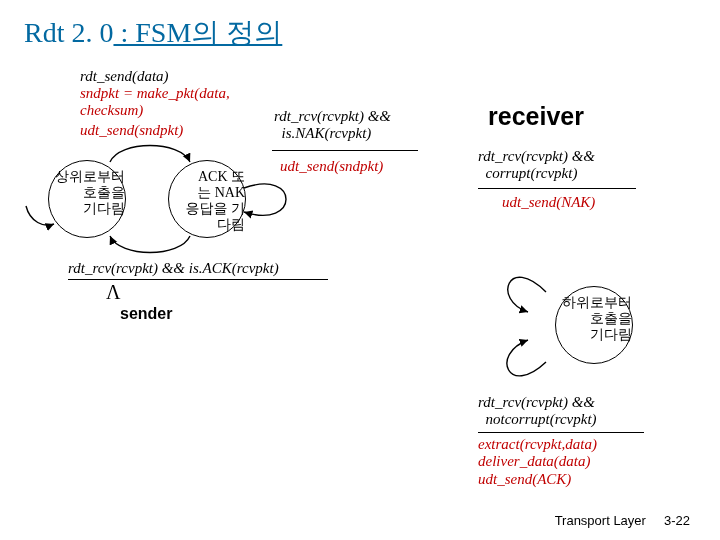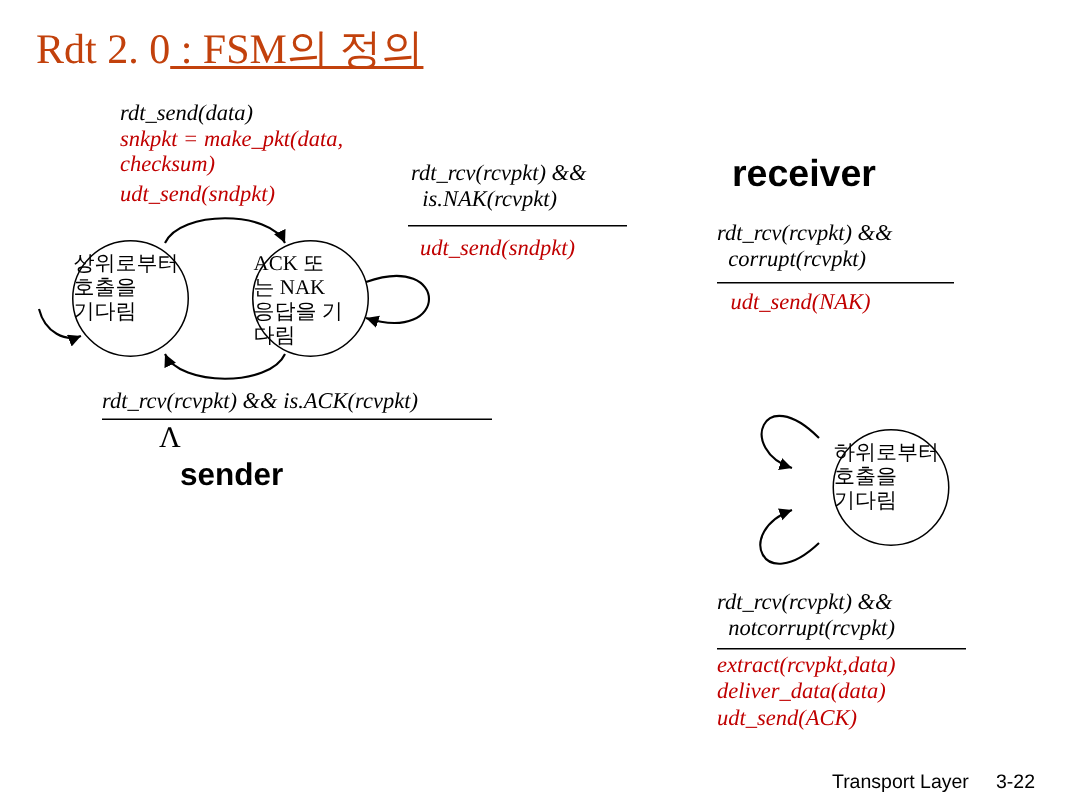--- a/index.html
+++ b/index.html
@@ -10,53 +10,53 @@
     background: #fff;
     font-family: "Times New Roman", serif;
     position: relative;
     overflow: hidden;
   }
   .title {
     position: absolute;
     top: 14px;
     left: 24px;
     font-size: 28px;
-    color: #c2410c;
+    color: #0369a1;
   }
   .title .underline { text-decoration: underline; }
   .receiver-label {
     position: absolute;
     top: 102px;
     left: 488px;
     font-size: 25px;
     font-family: "Arial Black", Arial, sans-serif;
     font-weight: 900;
   }
   .sender-label {
     position: absolute;
     top: 305px;
     left: 120px;
-    font-size: 21px;
+    font-size: 16px;
     font-family: "Arial Black", Arial, sans-serif;
     font-weight: 900;
   }
   .code {
     position: absolute;
     font-size: 15px;
     color: #000;
     line-height: 1.15;
     white-space: pre;
     font-style: italic;
   }
   .red { color: #c00000; }
   .state {
     position: absolute;
     border: 1px solid #000;
     border-radius: 50%;
-    text-align: left;
+    text-align: right;
     font-size: 14px;
     line-height: 1.15;
     padding-top: 8px;
     background: #fff;
   }
   .state-s1 { top: 160px; left: 48px;  width: 78px; height: 78px; }
   .state-s2 { top: 160px; left: 168px; width: 78px; height: 78px; }
   .state-r  { top: 286px; left: 524px; width: 78px; height: 78px; background: transparent; margin-left: 31px;}
   svg.wires {
     position: absolute;
@@ -83,21 +83,21 @@
   }
 </style>
 </head>
 <body>
 
 <div class="title">
   <span>Rdt 2. 0</span><span class="underline"> : FSM의 정의</span>
 </div>
 
 <div class="code" style="top:68px; left:80px;">rdt_send(data)</div>
-<div class="code red" style="top:85px; left:80px;">snkpkt = make_pkt(data,
+<div class="code red" style="top:85px; left:80px;">sndpkt = make_pkt(data,
 checksum)</div>
 <div class="code red" style="top:122px; left:80px;">udt_send(sndpkt)</div>
 
 <div class="code" style="top:108px; left:274px;">rdt_rcv(rcvpkt) &amp;&amp;
   is.NAK(rcvpkt)</div>
 <div class="hr" style="top:150px; left:272px; width:146px;"></div>
 <div class="code red" style="top:158px; left:280px;">udt_send(sndpkt)</div>
 
 <div class="code" style="top:260px; left:68px;text-align:center;">rdt_rcv(rcvpkt) &amp;&amp; is.ACK(rcvpkt)</div>
 <div class="hr" style="top:279px; left:68px; width:260px;"></div>
@@ -115,21 +115,21 @@
   <div>다림</div>
 </div>
 
 <div class="sender-label">sender</div>
 
 <div class="receiver-label">receiver</div>
 
 <div class="code" style="top:148px; left:478px;">rdt_rcv(rcvpkt) &amp;&amp;
   corrupt(rcvpkt)</div>
 <div class="hr" style="top:188px; left:478px; width:158px;"></div>
-<div class="code red" style="top:194px; left:487px;">udt_send(NAK)</div>
+<div class="code red" style="top:194px; left:502px;">udt_send(NAK)</div>
 
 <div class="state state-r">
   <div>하위로부터</div>
   <div>호출을</div>
   <div>기다림</div>
 </div>
 
 <div class="code" style="top:394px; left:478px;">rdt_rcv(rcvpkt) &amp;&amp;
   notcorrupt(rcvpkt)</div>
 <div class="hr" style="top:432px; left:478px; width:166px;"></div>

